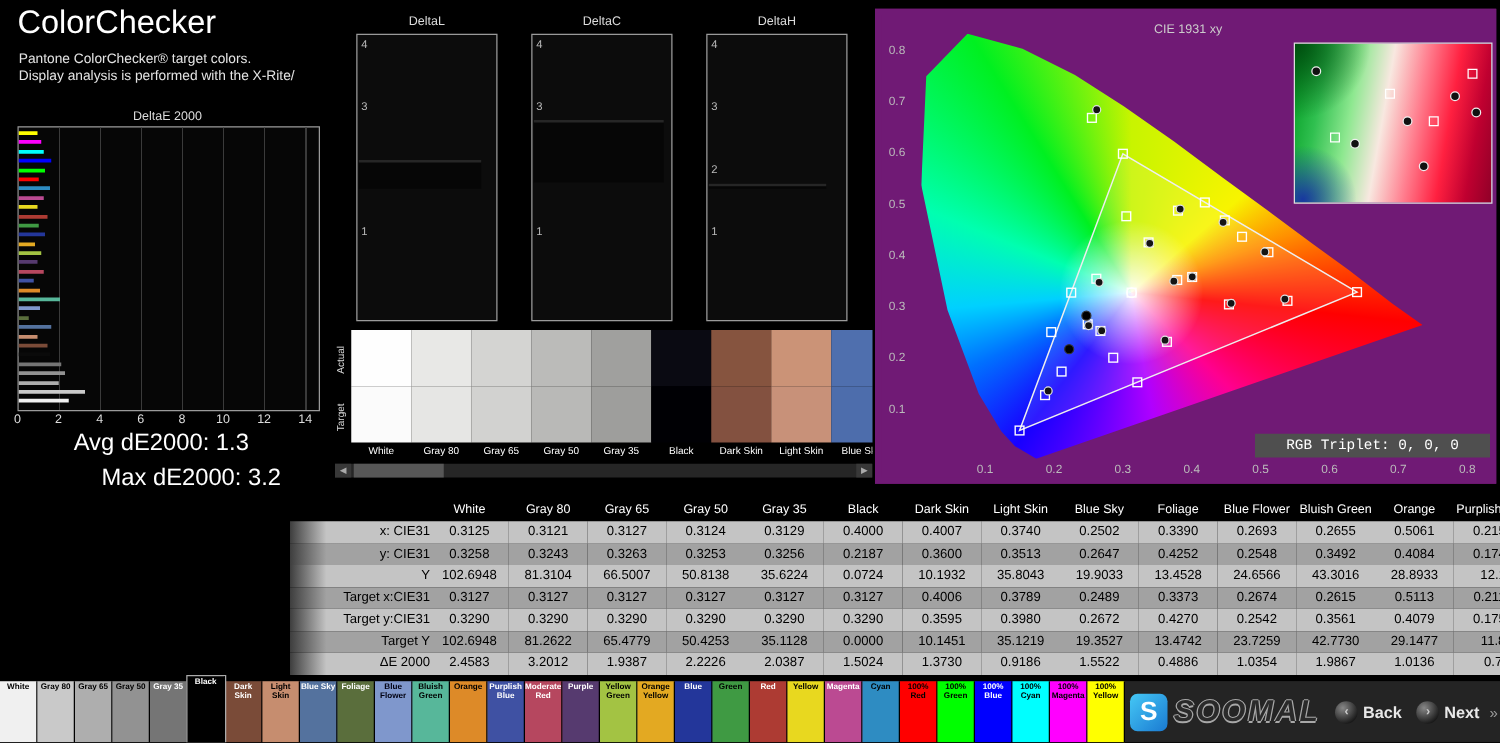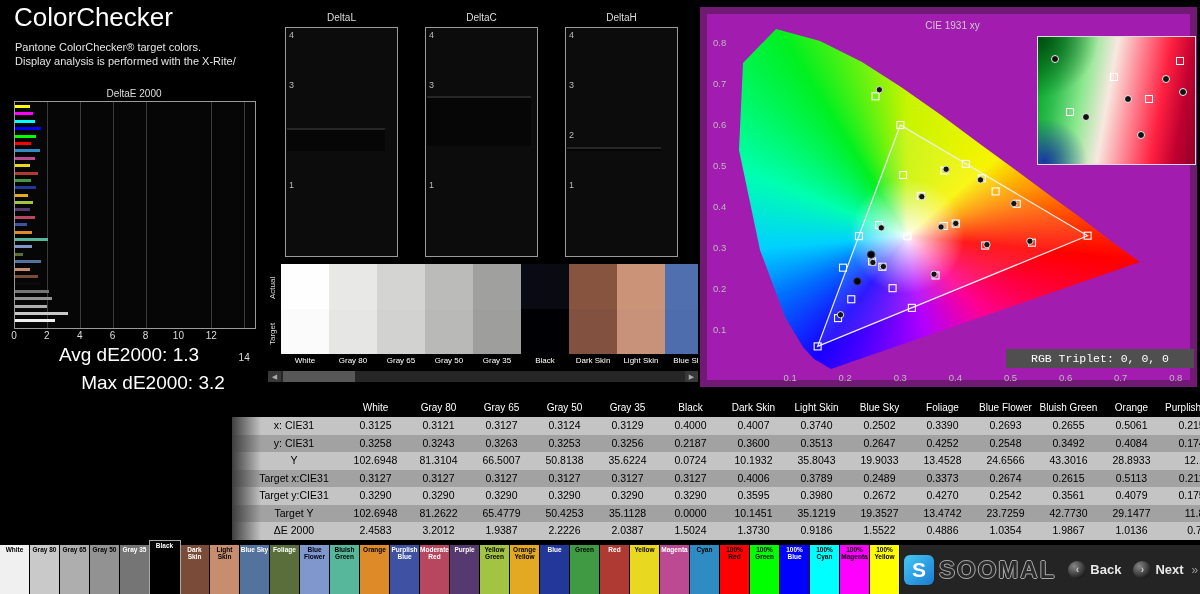--- a/index.html
+++ b/index.html
@@ -44,22 +44,22 @@
   .swcol{width:48px;flex:0 0 48px;}
   .swhalf{height:45px;}
   .swlabel{height:13px;font-size:8px;color:#fff;text-align:center;line-height:13px;
       overflow:hidden;white-space:nowrap;}
   #strip-scrollbar{position:absolute;left:0;right:0;top:107px;height:11px;background:#262626;display:flex;}
   .scroll-arrow{width:13px;font-size:7px;color:#aaa;text-align:center;line-height:11px;background:#383838;}
   .scroll-thumb{width:72px;background:#575757;margin-left:2px;}
   .scroll-space{flex:1;}
 
   
-  #cie-panel{position:absolute;left:700px;top:7px;width:497px;height:380px;border:7px solid #701a75;
-      background:#a21caf;box-sizing:border-box;}
+  #cie-panel{position:absolute;left:700px;top:7px;width:497px;height:380px;border:5px solid #701a75;
+      background:#701a75;box-sizing:border-box;}
   #cie-inner{position:absolute;left:0;top:0;width:491px;height:375px;}
   #cie-title{position:absolute;top:6px;left:0;width:100%;text-align:center;font-size:10px;color:#ccc;}
   #horseshoe{position:absolute;left:0;top:0;width:491px;height:375px;
      background:
        radial-gradient(circle 80px at 200px 222px, rgba(255,255,255,.95), rgba(255,255,255,0) 72%),
        conic-gradient(from 0deg at 200px 222px,
          #c8f400 0deg,#f8f400 49deg,#ff9000 70deg,#ff0000 96deg,#ff0090 134deg,#b000ff 170deg,
          #1800ff 217deg,#0070ff 245deg,#00d0ff 265deg,#00ffb0 292deg,#00f020 328deg,#c8f400 360deg);
      clip-path:polygon(124px 355px,107px 345px,96px 333px,78px 303px,53px 236px,32px 136px,
         36px 49px,69px 15px,113px 27px,155px 48px,194px 73px,234px 101px,273px 130px,
@@ -78,36 +78,36 @@
   #rgb-bar{position:absolute;left:299px;top:335px;width:188px;height:19px;background:#4f4f4f;
      color:#fff;font-size:11.5px;text-align:center;line-height:19px;font-family:Liberation Mono, monospace;}
 
   
   #data-table{position:absolute;left:232px;top:399px;width:968px;height:141px;overflow:hidden;background:#000;}
   #table-grid{display:grid;grid-template-columns:112px repeat(14,63px);}
   .th{height:18px;line-height:18px;color:#fff;font-size:10px;text-align:center;background:#000;white-space:nowrap;overflow:hidden;}
   .td{height:17.5px;line-height:17.5px;font-size:10.5px;text-align:center;color:#000;white-space:nowrap;overflow:hidden;}
   .odd{background:#c4c4c4;}
   .even{background:#a2a2a2;}
-  .tl{padding-left:12px;box-sizing:border-box;text-align:center;font-size:10.5px;color:#000;height:17.5px;line-height:17.5px;white-space:nowrap;}
+  .tl{padding-left:12px;box-sizing:border-box;text-align:right;font-size:10.5px;color:#000;height:17.5px;line-height:17.5px;white-space:nowrap;}
   .tl.odd{background:linear-gradient(90deg,#3e3e3e 0,#c4c4c4 26%);}
   .tl.even{background:linear-gradient(90deg,#3e3e3e 0,#a2a2a2 26%);}
 
   
   #bottom-strip{position:absolute;left:0;top:545px;width:1200px;height:49px;background:#1e1e1e;display:flex;}
   #patch-strip{display:flex;width:900px;flex:0 0 900px;}
   .bpatch{position:relative;width:30px;flex:0 0 30px;border-right:1px solid #000;box-sizing:border-box;height:49px;}
   .bplabel{position:absolute;top:1px;left:0;right:0;font-size:6.5px;line-height:7px;text-align:center;
       word-wrap:break-word;font-weight:bold;}
   .bpatch.sel{transform:translateY(-4px);height:53px;box-shadow:0 0 0 1px #aaa;z-index:3;}
   #brand-bar{flex:1;display:flex;align-items:center;background:#242424;padding:0 4px;gap:5px;overflow:hidden;}
   #logo-badge{width:30px;height:30px;border-radius:6px;background:linear-gradient(135deg,#45c8f5,#1a7ad2);
       color:#fff;font-weight:bold;font-size:21px;text-align:center;line-height:30px;flex:0 0 30px;}
   #logo-text{font-size:24px;font-weight:bold;letter-spacing:2px;color:#2a2a2a;
-      text-shadow:-1px 0 #a8a8a8,1px 0 #a8a8a8,0 -1px #a8a8a8,0 1px #a8a8a8;}
+      text-shadow:-1px 0 #a8a8a8,1px 0 #a8a8a8,0 -1px #a8a8a8,0 1px #a8a8a8;font-style:italic;}
   .nav-btn{display:flex;align-items:center;gap:4px;color:#e8e8e8;font-size:13px;font-weight:bold;
       margin-left:7px;cursor:default;}
   .nav-orb{width:18px;height:18px;border-radius:50%;
       background:radial-gradient(circle at 35% 30%,#888,#1a1a1a 75%);
       color:#ccc;font-size:10px;line-height:17px;text-align:center;}
   #more-icon{color:#999;font-size:12px;margin-left:3px;}
 </style>
 </head>
 <body>
 
@@ -156,21 +156,21 @@
       </div>
   </div>
   <div id="de-xticks">
       <span class="de-xtick" style="left: -7px;">0</span>
       <span class="de-xtick" style="left: 25.88px;">2</span>
       <span class="de-xtick" style="left: 58.76px;">4</span>
       <span class="de-xtick" style="left: 91.64px;">6</span>
       <span class="de-xtick" style="left: 124.52px;">8</span>
       <span class="de-xtick" style="left: 157.4px;">10</span>
       <span class="de-xtick" style="left: 190.28px;">12</span>
-      <span class="de-xtick" style="left: 223.16px; margin-top: 22px;">14</span>
+      <span class="de-xtick" style="left: 223.16px;">14</span>
     </div>
   <div id="de-avg">Avg dE2000: 1.3</div>
   <div id="de-max">Max dE2000: 3.2</div>
 
 
   <div id="delta-panels">
       <div class="dpanel">
         <div class="dtitle">DeltaL</div>
         <div class="dbox">
           <span class="dtick" style="top: 2px;">4</span>

